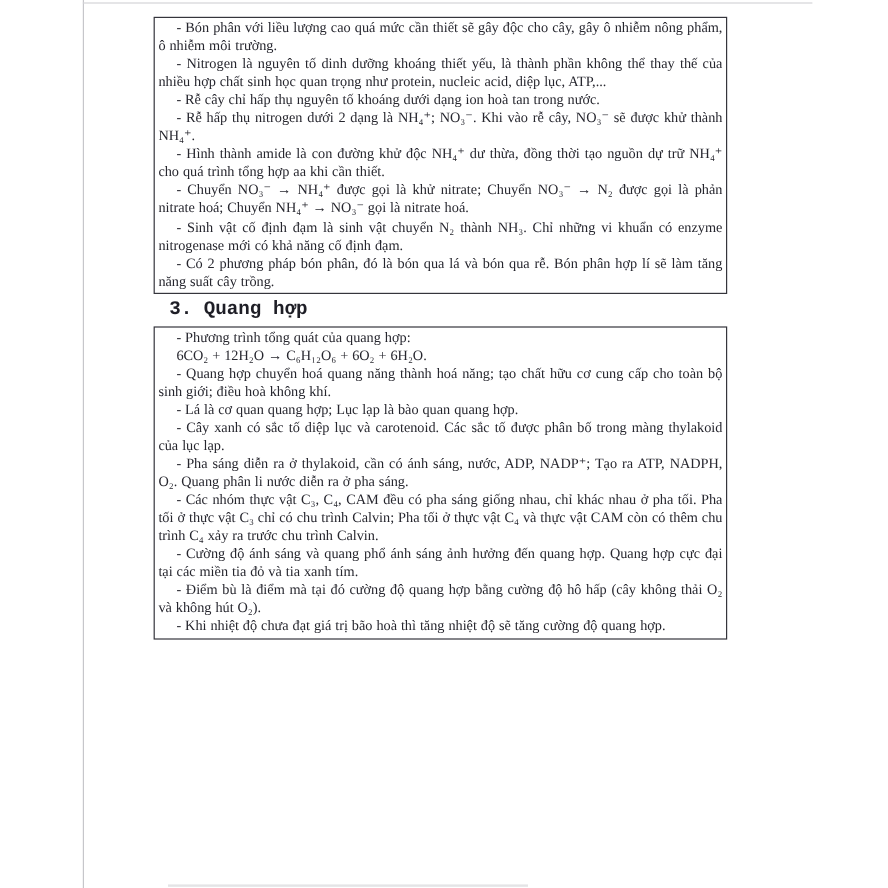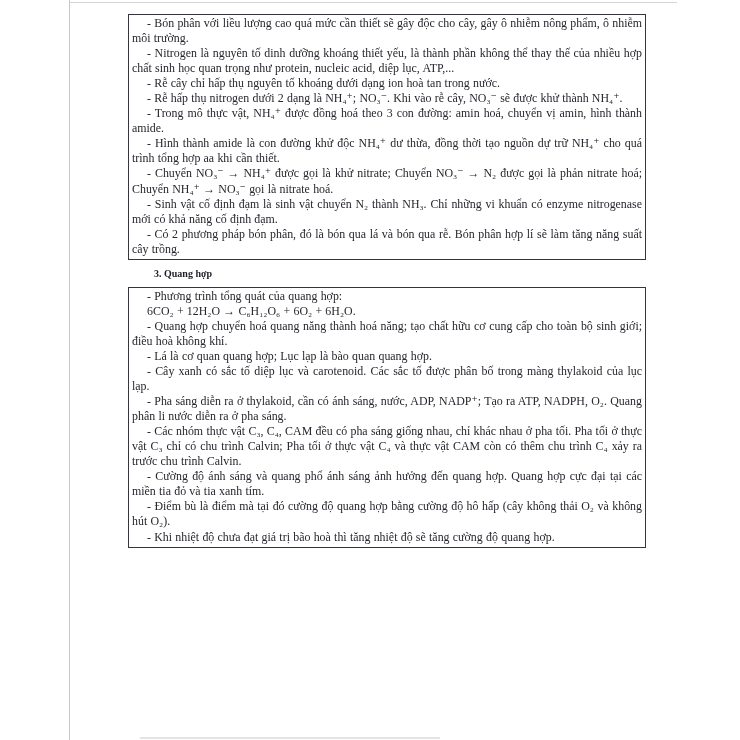--- a/index.html
+++ b/index.html
@@ -26,57 +26,56 @@
     width: 300px; height: 2px;
     background: #e4e4e6;
   }
   .content {
     position: absolute; left: 128px; top: 14px;
     width: 478px;
   }
   .textbox {
     border: 1.5px solid #35353c;
     box-sizing: border-box;
-    width: 518px;
+    width: 478px;
     padding: 1px 3px 2px 3px;
     text-align: justify;
   }
   .textbox p {
     margin: 0;
     text-indent: 15px;
     font-size: 11.9px;
     line-height: 15.05px;
     word-spacing: 0.3px;
   }
   .section-heading {
-    font-family: Liberation Serif, serif;
+    font-family: Liberation Mono, monospace;
     font-weight: bold;
-    font-size: 10px;
+    font-size: 16px;
     color: #1e1e26;
-    margin: 5px 0 5px 26px;
+    margin: 5px 0 5px 13px;
     line-height: 17px;
   }
 </style>
 </head>
 <body>
 
 <div>
 
   <div class="edge-v"></div>
   <div class="edge-h"></div>
   <div class="edge-b"></div>
 
   <div class="content">
 
     <div class="textbox">
       <p>- Bón phân với liều lượng cao quá mức cần thiết sẽ gây độc cho cây, gây ô nhiễm nông phẩm, ô nhiễm môi trường.</p>
       <p>- Nitrogen là nguyên tố dinh dưỡng khoáng thiết yếu, là thành phần không thể thay thế của nhiều hợp chất sinh học quan trọng như protein, nucleic acid, diệp lục, ATP,...</p>
       <p>- Rễ cây chỉ hấp thụ nguyên tố khoáng dưới dạng ion hoà tan trong nước.</p>
       <p>- Rễ hấp thụ nitrogen dưới 2 dạng là NH₄⁺; NO₃⁻. Khi vào rễ cây, NO₃⁻ sẽ được khử thành NH₄⁺.</p>
-      <p>- Trong mô thực vật, NH₄⁺ được đồng hoá theo 3 con đường: amin hoá, chuyển vị amin, hình thành amide.</p>
       <p>- Hình thành amide là con đường khử độc NH₄⁺ dư thừa, đồng thời tạo nguồn dự trữ NH₄⁺ cho quá trình tổng hợp aa khi cần thiết.</p>
       <p>- Chuyển NO₃⁻ → NH₄⁺ được gọi là khử nitrate; Chuyển NO₃⁻ → N₂ được gọi là phản nitrate hoá; Chuyển NH₄⁺ → NO₃⁻ gọi là nitrate hoá.</p>
       <p>- Sinh vật cố định đạm là sinh vật chuyển N₂ thành NH₃. Chỉ những vi khuẩn có enzyme nitrogenase mới có khả năng cố định đạm.</p>
       <p>- Có 2 phương pháp bón phân, đó là bón qua lá và bón qua rễ. Bón phân hợp lí sẽ làm tăng năng suất cây trồng.</p>
     </div>
 
     <div class="section-heading">3. Quang hợp</div>
 
     <div class="textbox">
       <p>- Phương trình tổng quát của quang hợp:</p>

